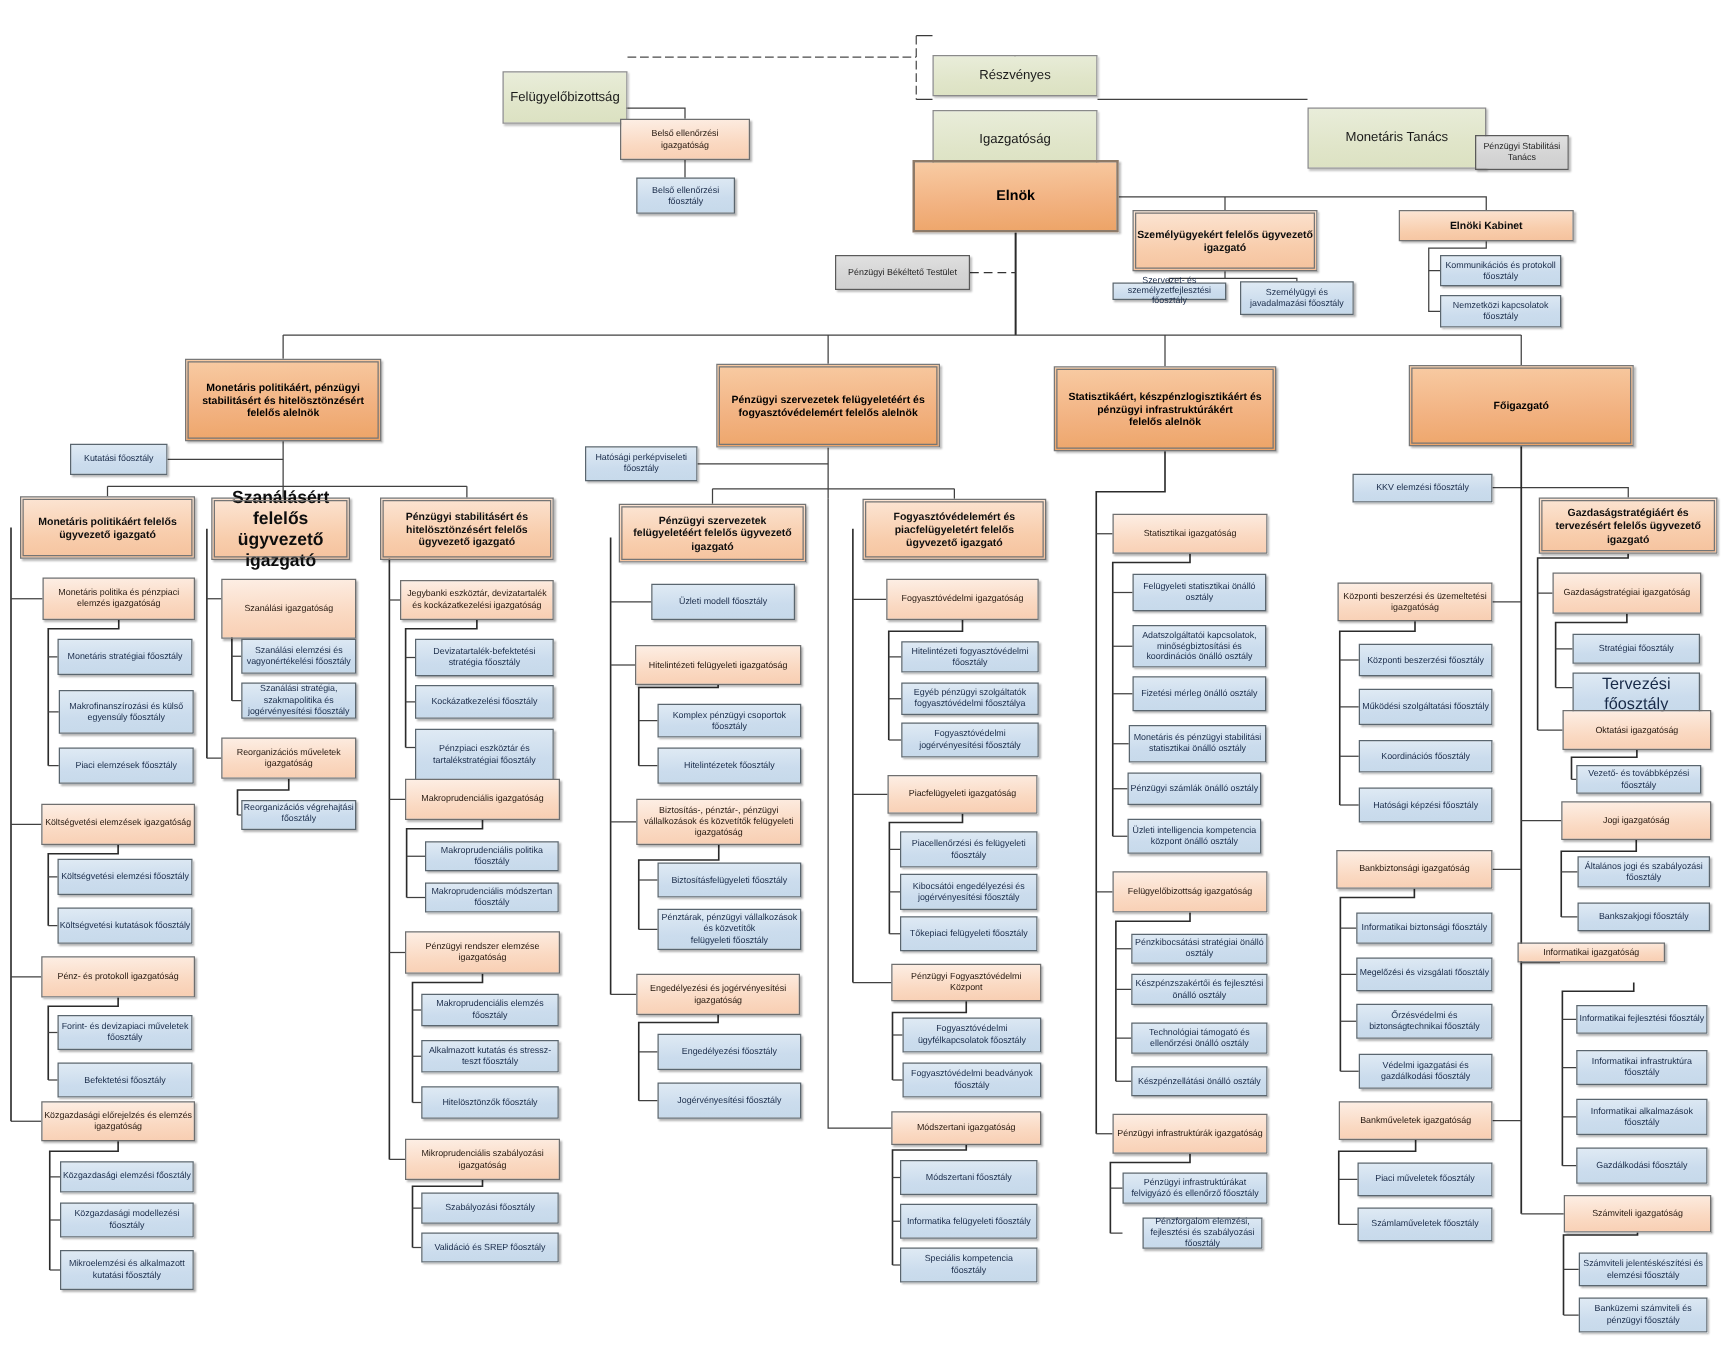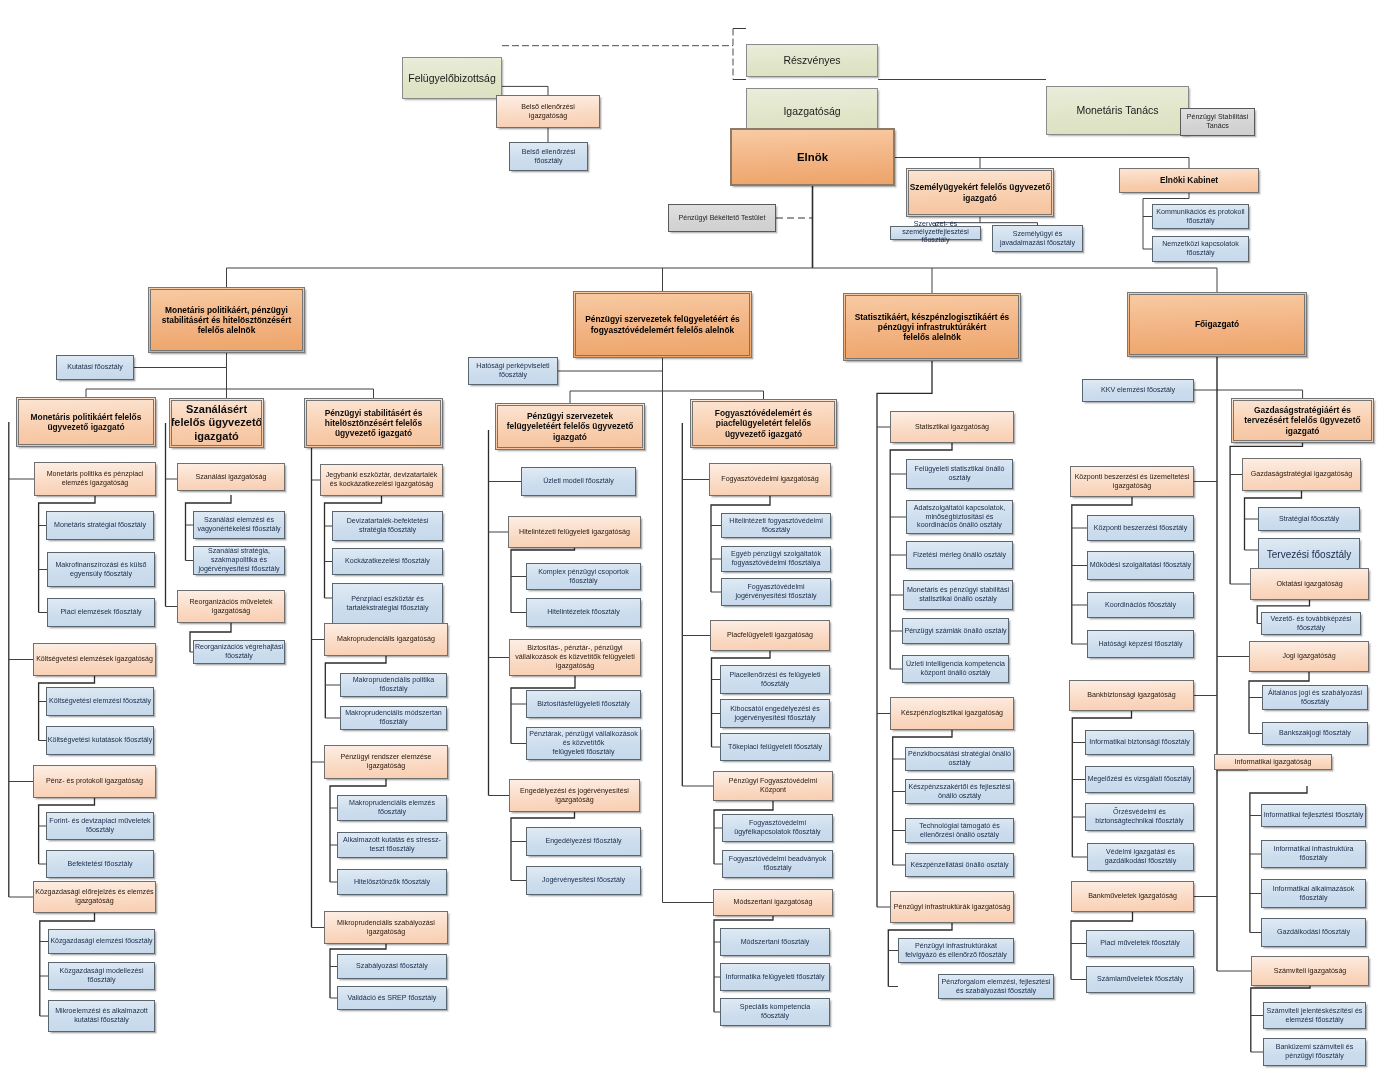--- a/index.html
+++ b/index.html
@@ -314,24 +314,24 @@
       </div>
   <div class="node blue" style="left:48px;top:929px;width:107px;height:25px;font-size:6.95px;line-height:1.23">
         <span class="t">Közgazdasági elemzési főosztály</span>
       </div>
   <div class="node blue" style="left:48px;top:962px;width:107px;height:28px;font-size:7.1px;line-height:1.23">
         <span class="t">Közgazdasági modellezési főosztály</span>
       </div>
   <div class="node blue" style="left:48px;top:1000px;width:107px;height:32px;font-size:7.1px;line-height:1.23">
         <span class="t">Mikroelemzési és alkalmazott kutatási főosztály</span>
       </div>
-  <div class="node omid dbl" style="left:169px;top:398px;width:95px;height:50px;font-size:11px;line-height:1.23">
+  <div class="node omid dbl" style="left:169px;top:398px;width:111px;height:50px;font-size:14px;line-height:1.23">
         <span class="t">Szanálásért felelős ügyvezető igazgató</span>
       </div>
-  <div class="node olight" style="left:177px;top:463px;width:108px;height:28px;font-size:7.1px;line-height:1.23">
+  <div class="node olight" style="left:177px;top:463px;width:108px;height:48px;font-size:7.1px;line-height:1.23">
         <span class="t">Szanálási igazgatóság</span>
       </div>
   <div class="node blue" style="left:193px;top:511px;width:92px;height:28px;font-size:7.1px;line-height:1.23">
         <span class="t">Szanálási elemzési és vagyonértékelési főosztály</span>
       </div>
   <div class="node blue" style="left:193px;top:546px;width:92px;height:29px;font-size:7.1px;line-height:1.23">
         <span class="t">Szanálási stratégia, szakmapolitika és jogérvényesítési főosztály</span>
       </div>
   <div class="node olight" style="left:177px;top:590px;width:108px;height:33px;font-size:7.1px;line-height:1.23">
         <span class="t">Reorganizációs műveletek igazgatóság</span>
@@ -483,41 +483,41 @@
   <div class="node blue" style="left:903px;top:580px;width:110px;height:30px;font-size:7.1px;line-height:1.23">
         <span class="t">Monetáris és pénzügyi stabilitási statisztikai önálló osztály</span>
       </div>
   <div class="node blue" style="left:902px;top:618px;width:107px;height:26px;font-size:7.1px;line-height:1.23">
         <span class="t">Pénzügyi számlák önálló osztály</span>
       </div>
   <div class="node blue" style="left:902px;top:655px;width:107px;height:28px;font-size:7.1px;line-height:1.23">
         <span class="t">Üzleti intelligencia kompetencia központ önálló osztály</span>
       </div>
   <div class="node olight" style="left:890px;top:697px;width:124px;height:33px;font-size:7.1px;line-height:1.23">
-        <span class="t">Készpénzlogisztikai igazgatóság</span>
+        <span class="t">Felügyelőbizottság igazgatóság</span>
       </div>
   <div class="node blue" style="left:905px;top:747px;width:109px;height:24px;font-size:7.1px;line-height:1.23">
         <span class="t">Pénzkibocsátási stratégiai önálló osztály</span>
       </div>
   <div class="node blue" style="left:905px;top:779px;width:109px;height:25px;font-size:7.1px;line-height:1.23">
         <span class="t">Készpénzszakértői és fejlesztési önálló osztály</span>
       </div>
   <div class="node blue" style="left:905px;top:818px;width:109px;height:25px;font-size:7.1px;line-height:1.23">
         <span class="t">Technológiai támogató és ellenőrzési önálló osztály</span>
       </div>
   <div class="node blue" style="left:905px;top:853px;width:109px;height:24px;font-size:7.1px;line-height:1.23">
         <span class="t">Készpénzellátási önálló osztály</span>
       </div>
   <div class="node olight" style="left:890px;top:891px;width:124px;height:32px;font-size:7.1px;line-height:1.23">
         <span class="t">Pénzügyi infrastruktúrák igazgatóság</span>
       </div>
   <div class="node blue" style="left:898px;top:938px;width:116px;height:25px;font-size:7.1px;line-height:1.23">
         <span class="t">Pénzügyi infrastruktúrákat felvigyázó és ellenőrző főosztály</span>
       </div>
-  <div class="node blue" style="left:938px;top:974px;width:116px;height:25px;font-size:7.1px;line-height:1.23">
+  <div class="node blue" style="left:914px;top:974px;width:96px;height:25px;font-size:7.1px;line-height:1.23">
         <span class="t">Pénzforgalom elemzési, fejlesztési és szabályozási főosztály</span>
       </div>
   <div class="node blue" style="left:1082px;top:379px;width:112px;height:23px;font-size:7.1px;line-height:1.23">
         <span class="t">KKV elemzési főosztály</span>
       </div>
   <div class="node olight" style="left:1070px;top:466px;width:124px;height:31px;font-size:7.1px;line-height:1.23">
         <span class="t">Központi beszerzési és üzemeltetési igazgatóság</span>
       </div>
   <div class="node blue" style="left:1087px;top:515px;width:107px;height:26px;font-size:7.1px;line-height:1.23">
         <span class="t">Központi beszerzési  főosztály</span>
@@ -557,21 +557,21 @@
       </div>
   <div class="node omid dbl" style="left:1231px;top:398px;width:143px;height:45px;font-size:8.4px;line-height:1.23">
         <span class="t">Gazdaságstratégiáért és<br>tervezésért  felelős ügyvezető<br>igazgató</span>
       </div>
   <div class="node olight" style="left:1242px;top:458px;width:119px;height:33px;font-size:7.1px;line-height:1.23">
         <span class="t">Gazdaságstratégiai  igazgatóság</span>
       </div>
   <div class="node blue" style="left:1258px;top:507px;width:102px;height:24px;font-size:7.1px;line-height:1.23">
         <span class="t">Stratégiai főosztály</span>
       </div>
-  <div class="node blue" style="left:1258px;top:538px;width:102px;height:34px;font-size:10px;line-height:1.23">
+  <div class="node blue" style="left:1258px;top:538px;width:102px;height:34px;font-size:13px;line-height:1.23">
         <span class="t">Tervezési főosztály</span>
       </div>
   <div class="node olight" style="left:1250px;top:568px;width:119px;height:32px;font-size:7.1px;line-height:1.23">
         <span class="t">Oktatási igazgatóság</span>
       </div>
   <div class="node blue" style="left:1261px;top:612px;width:100px;height:23px;font-size:7.1px;line-height:1.23">
         <span class="t">Vezető- és továbbképzési főosztály</span>
       </div>
   <div class="node olight" style="left:1249px;top:641px;width:120px;height:31px;font-size:7.1px;line-height:1.23">
         <span class="t">Jogi igazgatóság</span>

